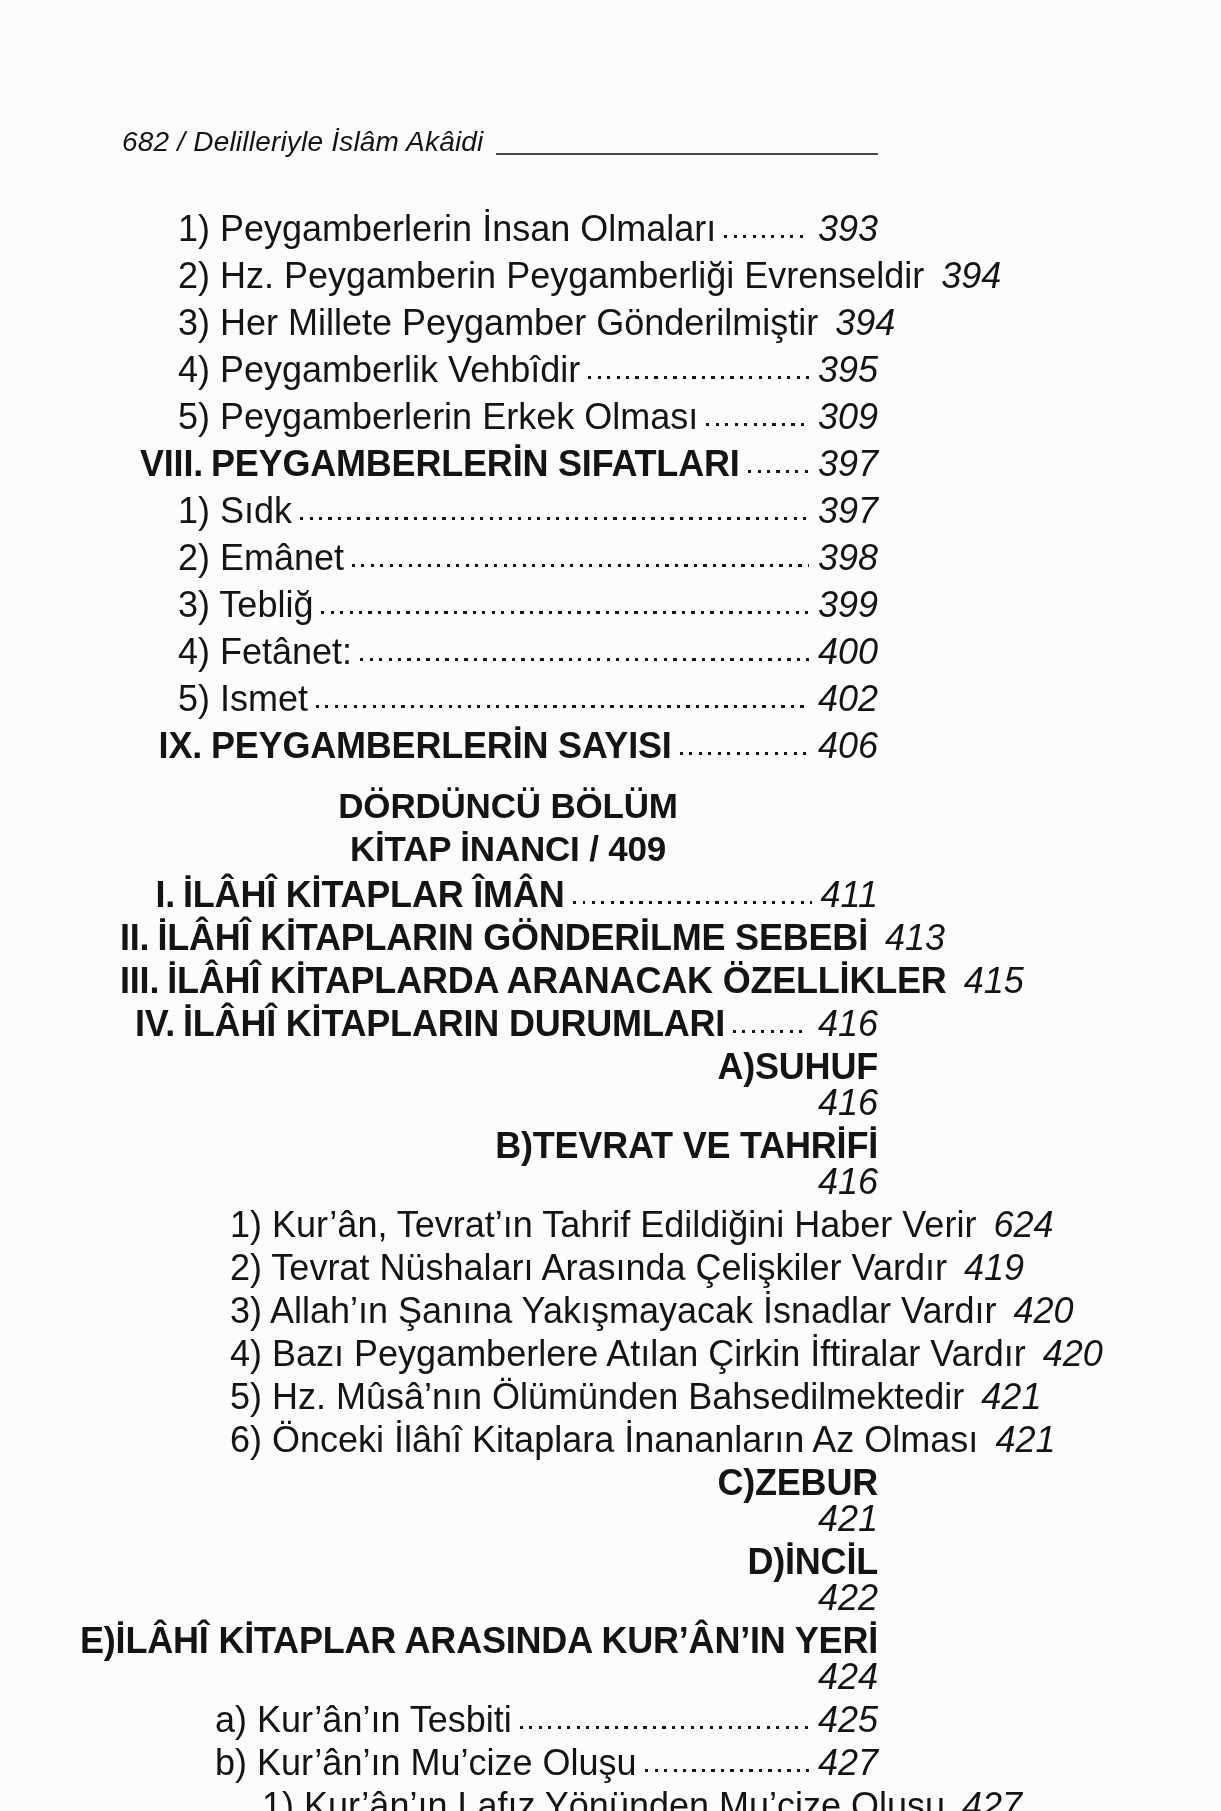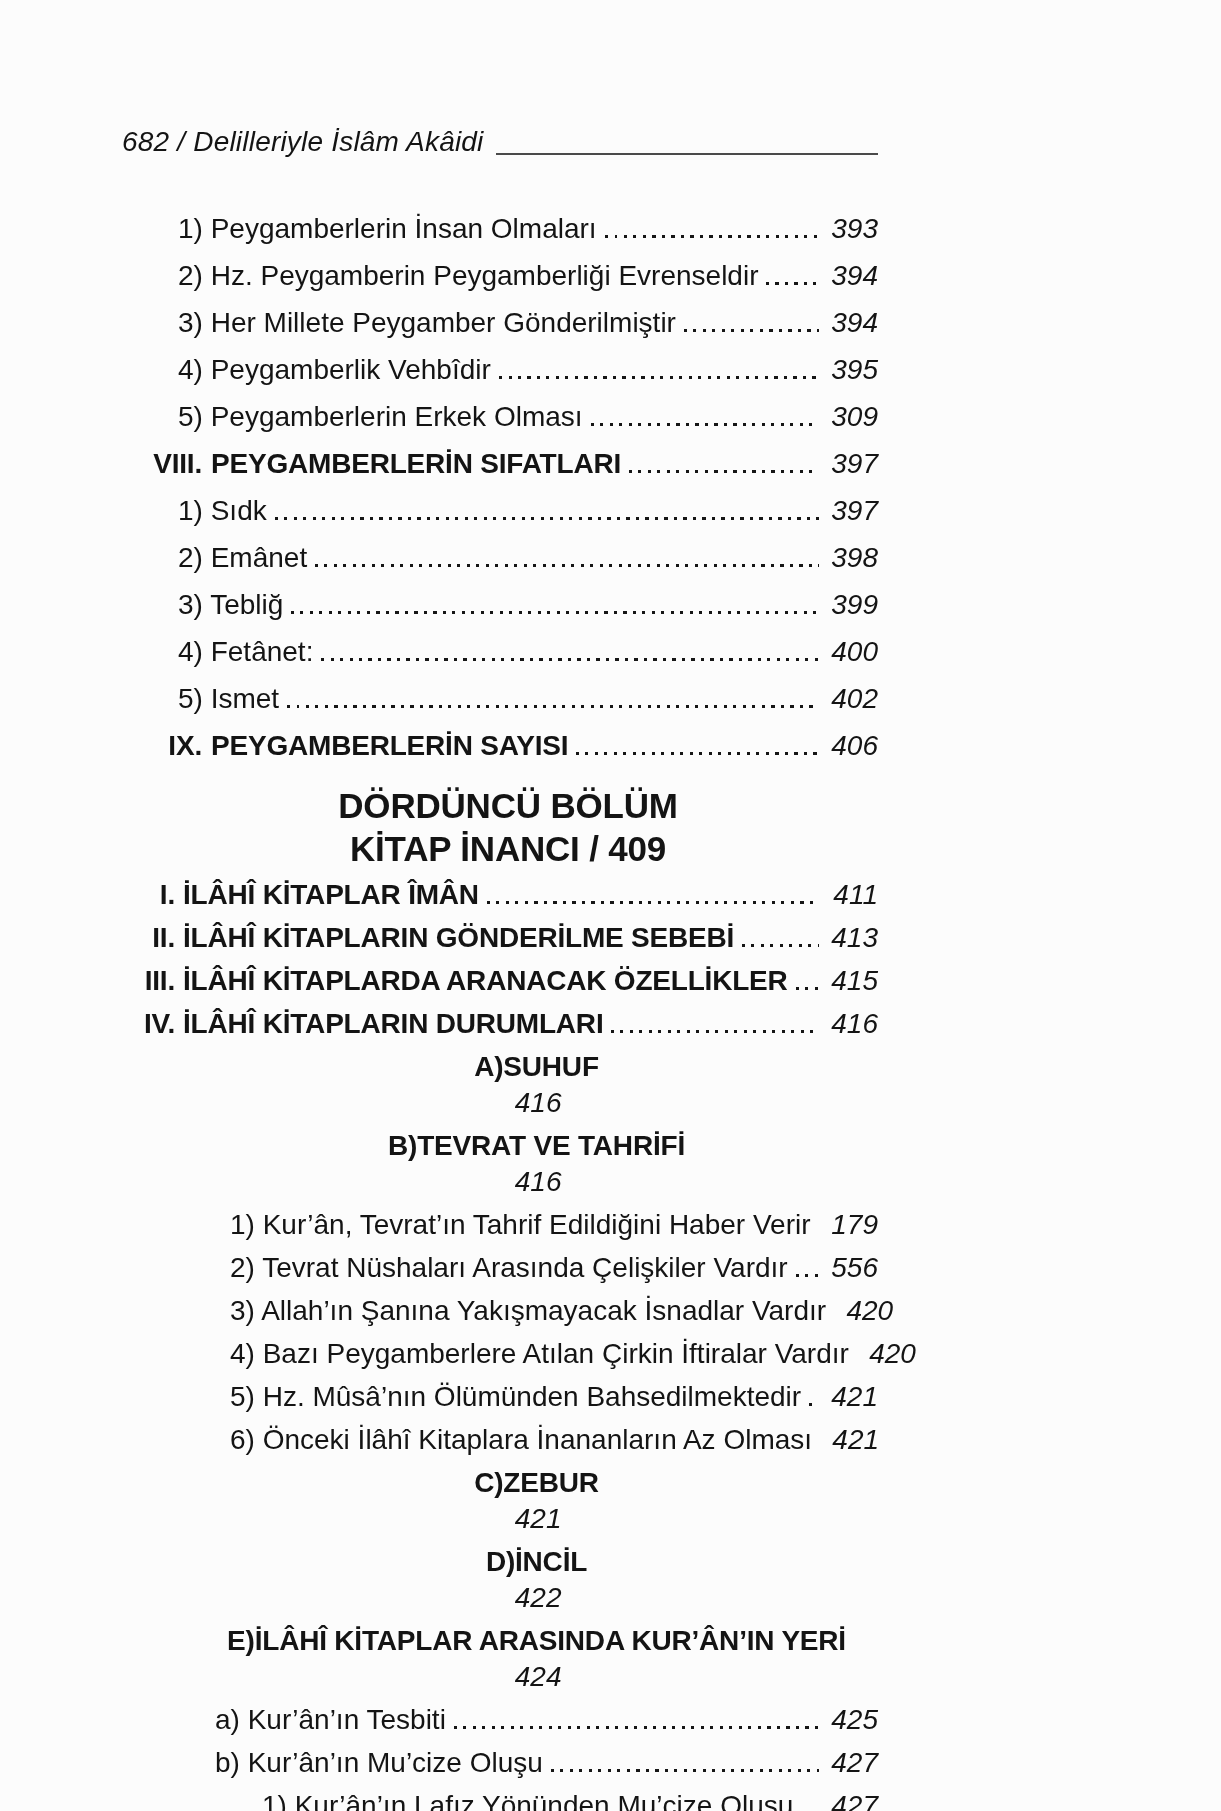--- a/index.html
+++ b/index.html
@@ -36,22 +36,22 @@
     flex: 1 1 auto;
     height: 0;
     border-bottom: 2px solid #4a4a4a;
     margin-left: 12px;
     margin-bottom: 3px;
   }
   
   .toc { margin-top: 57px; }
   .toc-row {
     display: flex;
-    align-items: center;
-    font-size: 28px;
+    align-items: flex-end;
+    font-size: 36px;
     line-height: 28px;
     margin-bottom: 15px;
     padding-right: 138px;
   }
   .toc-row .label { white-space: nowrap; }
   .toc-row.bold .label,
   .toc-row.bold .prefix { font-weight: 700; letter-spacing: -0.2px; }
   .prefix { white-space: nowrap; }
   .leader {
     flex: 1 1 auto;
@@ -213,27 +213,27 @@
         <div class="toc-row lv-let bold">
 
     <span class="label">B)TEVRAT VE TAHRİFİ</span>
     <span class="leader"></span>
     <span class="page-num">416</span>
   </div>
         <div class="toc-row lv-num2">
 
     <span class="label">1) Kur’ân, Tevrat’ın Tahrif Edildiğini Haber Verir</span>
     <span class="leader"></span>
-    <span class="page-num">179</span>
+    <span class="page-num">624</span>
   </div>
         <div class="toc-row lv-num2">
 
     <span class="label">2) Tevrat Nüshaları Arasında Çelişkiler Vardır</span>
     <span class="leader"></span>
-    <span class="page-num">556</span>
+    <span class="page-num">419</span>
   </div>
         <div class="toc-row lv-num2">
 
     <span class="label">3) Allah’ın Şanına Yakışmayacak İsnadlar Vardır</span>
     <span class="leader"></span>
     <span class="page-num">420</span>
   </div>
         <div class="toc-row lv-num2">
 
     <span class="label">4) Bazı Peygamberlere Atılan Çirkin İftiralar Vardır</span>

